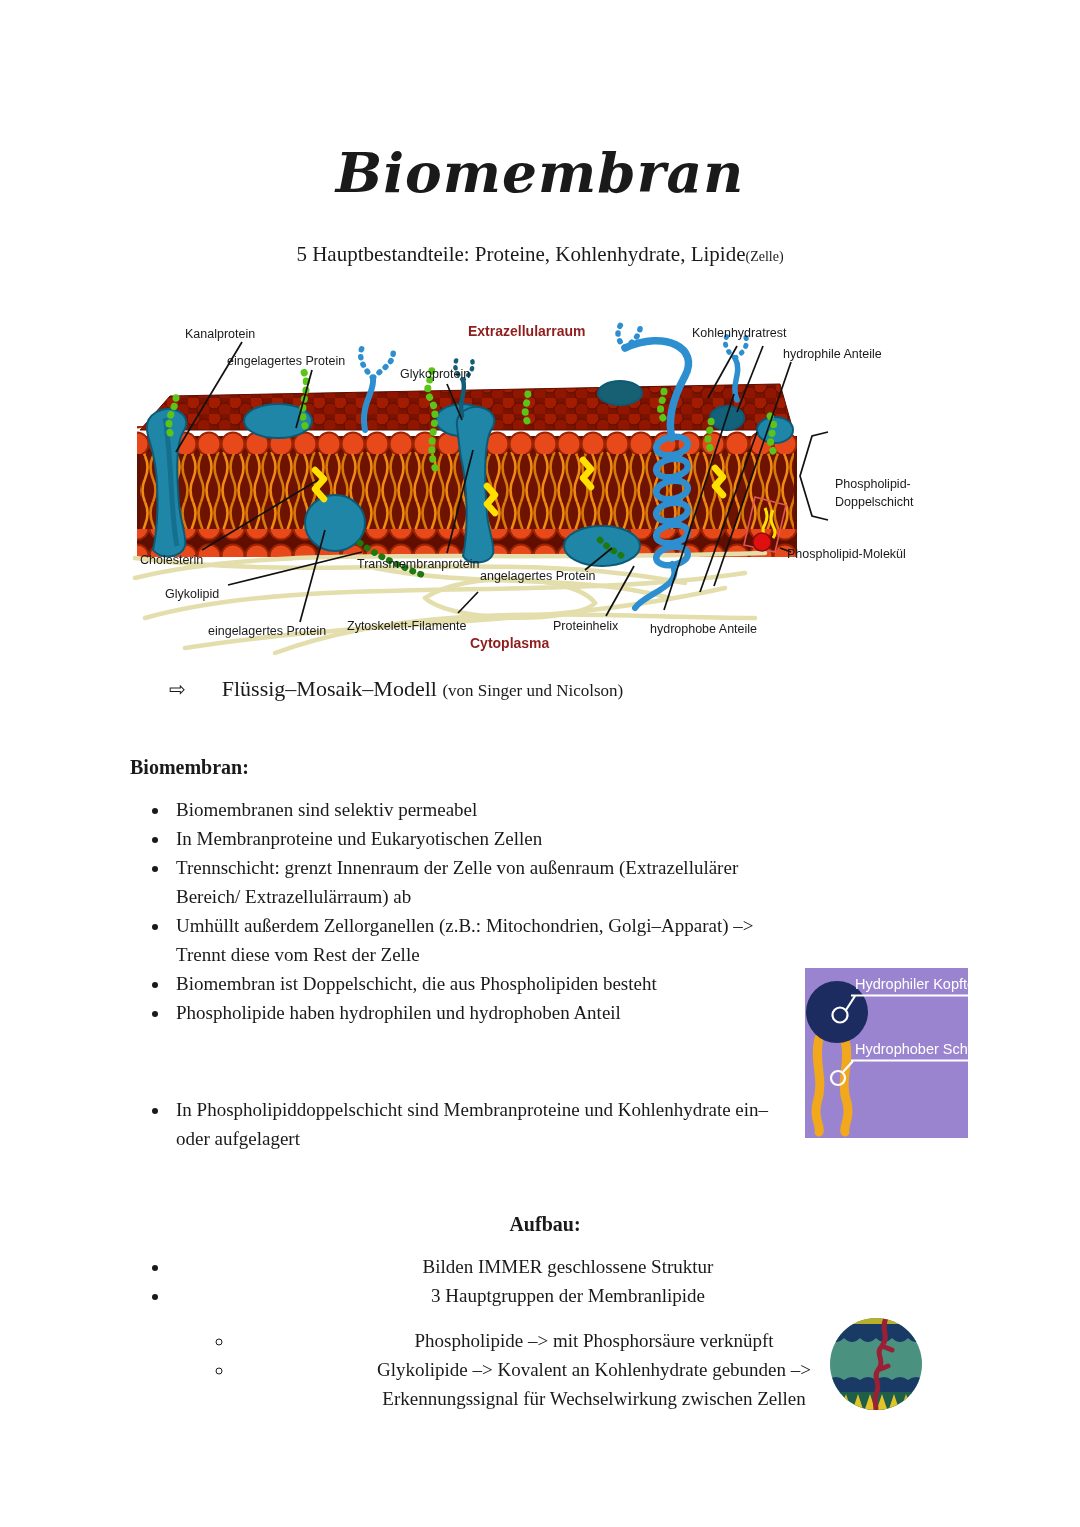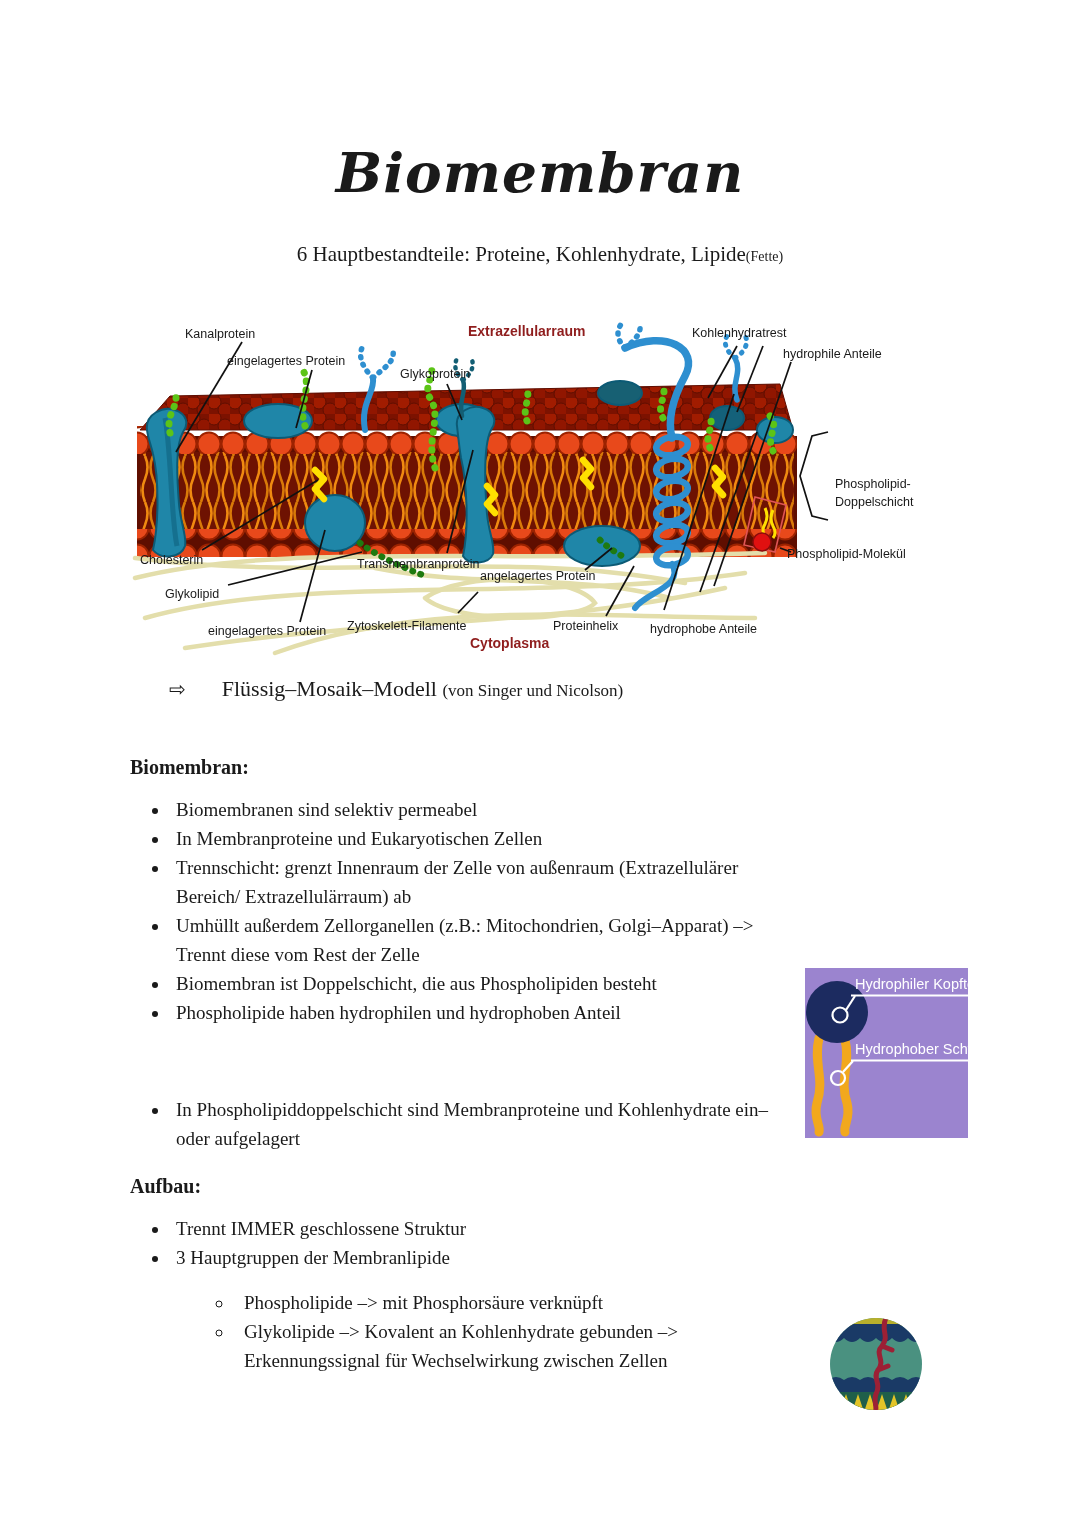--- a/index.html
+++ b/index.html
@@ -32,21 +32,21 @@
   .flab{font-family:"Liberation Sans",sans-serif;font-size:14.5px;fill:#ffffff;}
 </style>
 </head>
 <body>
 
 <div id="page">
 
   <div class="abs title">Biomembran</div>
 
   <div class="abs subtitle">
-    <span>6 Hauptbestandteile: Proteine, Kohlenhydrate, Lipide</span><span class="small">(Fette)</span>
+    <span>5 Hauptbestandteile: Proteine, Kohlenhydrate, Lipide</span><span class="small">(Zelle)</span>
   </div>
 
   <svg class="abs" style="top:318px;left:125px;" width="830" height="345" viewBox="0 0 830 345">
     <defs>
       <pattern id="topDots" width="21" height="16" patternUnits="userSpaceOnUse">
         <rect width="21" height="16" fill="#7c1200"></rect>
         <circle cx="5" cy="4" r="7" fill="#a11c00" stroke="#5e0d00" stroke-width="1"></circle>
         <circle cx="16" cy="12" r="7" fill="#911600" stroke="#5e0d00" stroke-width="1"></circle>
       </pattern>
       <pattern id="headRow" width="24" height="28" patternUnits="userSpaceOnUse">
@@ -213,24 +213,24 @@
       <path d="M41,42 L50,28"></path>
       <line x1="46" y1="27.5" x2="238" y2="27.5"></line>
       <circle cx="33" cy="110" r="7"></circle>
       <path d="M38,104 L48,93"></path>
       <line x1="46" y1="92.5" x2="241" y2="92.5"></line>
     </g>
     <text class="flab" x="50" y="21">Hydrophiler Kopfteil</text>
     <text class="flab" x="50" y="86">Hydrophober Schwanzteil</text>
   </svg>
 
-  <div class="abs sec" style="top:1175px;">
+  <div class="abs sec" style="top:1213px;text-align:center;">
     <h2>Aufbau:</h2>
     <ul>
-      <li><span>Trennt IMMER geschlossene Struktur</span></li>
+      <li><span>Bilden IMMER geschlossene Struktur</span></li>
       <li><span>3 Hauptgruppen der Membranlipide</span>
         <ul class="sub">
           <li><span>Phospholipide –&gt; mit Phosphorsäure verknüpft</span></li>
           <li><span>Glykolipide –&gt; Kovalent an Kohlenhydrate gebunden –&gt;
 Erkennungssignal für Wechselwirkung zwischen Zellen</span></li>
         </ul>
       </li>
     </ul>
   </div>
 

